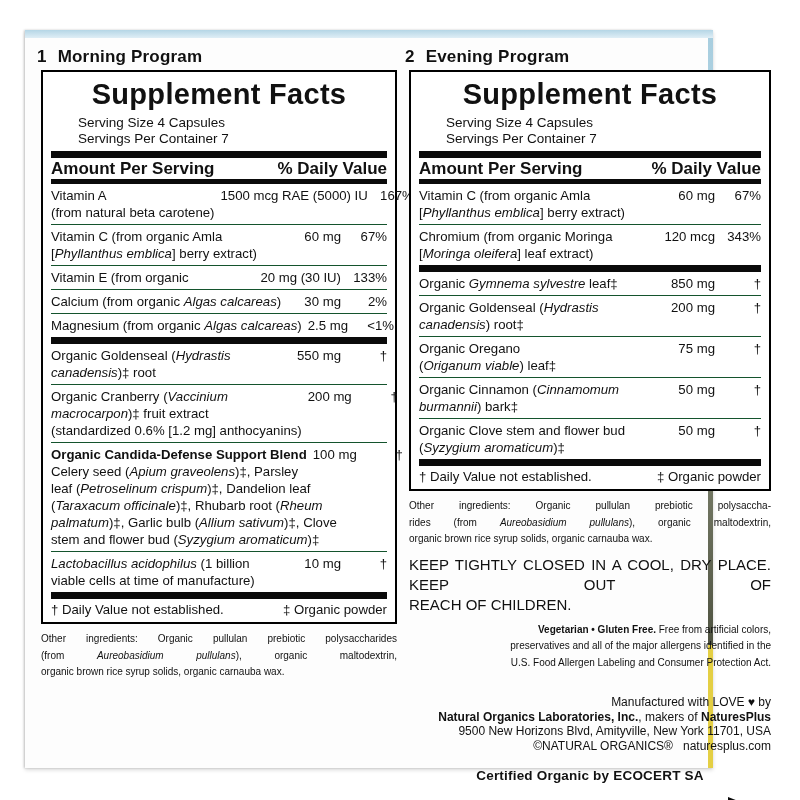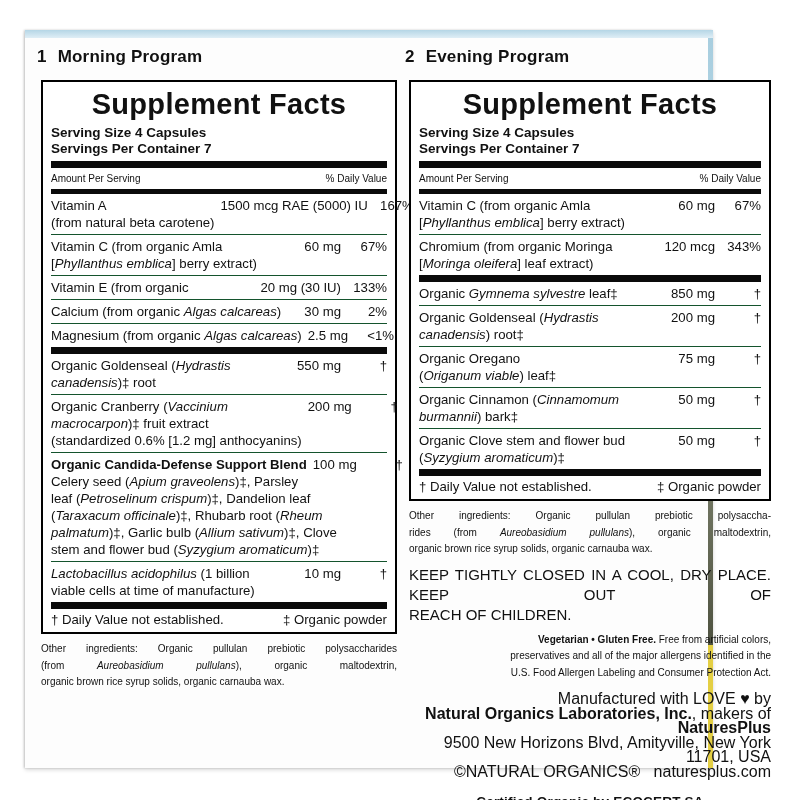--- a/index.html
+++ b/index.html
@@ -15,45 +15,45 @@
   .top-strip{position:absolute;left:0;top:0;width:100%;height:8px;
     background:linear-gradient(#b5d6e6,#dfeef6);}
   .side-strip{position:absolute;right:0;top:8px;width:5px;height:730px;}
   .ss-blue{height:347px;background:linear-gradient(#a8cedf,#c6e0ec);}
   .ss-olive{height:260px;background:linear-gradient(#8a8f7a,#4e5240);}
   .ss-yellow{height:123px;background:#e4cf44;}
   .panel-header{position:absolute;top:17px;font-size:17px;font-weight:bold;letter-spacing:.2px;}
   .ph-left{left:12px;}
   .ph-right{left:380px;}
   .ph-num{margin-right:11px;}
-  .col{position:absolute;top:50px;padding-left:6px;}
+  .col{position:absolute;top:40px;padding-left:6px;}
   .col-left{left:10px;width:356px;}
   .col-right{left:378px;width:362px;}
   .sf-box{border:2px solid #000;padding:5px 8px 5px;background:#fff;}
   .sf-title{font-size:29px;font-weight:bold;text-align:center;letter-spacing:.3px;line-height:33px;margin:1px 0 4px;}
-  .serving{font-size:13.5px;font-weight:bold;line-height:16px;}
+  .serving{font-size:13.5px;font-weight:normal;line-height:16px;margin-left:27px;}
   .bar{height:7px;background:#0a0a0a;margin:4px 0 2px;}
   .bar.mid{height:5px;margin:2px 0 0;}
   [data-rows] .bar{margin:0 0 0;}
-  .sf-head{display:flex;justify-content:space-between;font-size:10px;font-weight:normal;line-height:17px;margin:2px 0 0;}
+  .sf-head{display:flex;justify-content:space-between;font-size:17px;font-weight:bold;line-height:17px;margin:2px 0 0;}
   .sf-row{border-bottom:1px solid #14532d;padding:3px 0;font-size:13.2px;line-height:17px;}
   .sf-row.nb{border-bottom:none;}
   .sf-main{display:flex;align-items:flex-start;}
   .sf-name{flex:1 1 auto;white-space:nowrap;}
   .sf-amt{margin-left:auto;white-space:nowrap;padding-left:6px;}
   .sf-dv{width:46px;text-align:right;flex:none;white-space:nowrap;}
   .sf-full{white-space:nowrap;}
   .sf-foot{display:flex;justify-content:space-between;font-size:13.2px;padding:3px 0 0;}
   .it{font-style:italic;}
   .bd{font-weight:bold;}
   .para{font-size:10px;line-height:16.5px;margin-top:7px;}
   .jl{text-align:justify;text-align-last:justify;}
   .bold-para{font-weight:normal;font-size:15px;line-height:20px;}
   .center{text-align:right;}
-  .mfg{font-size:16px;line-height:14.5px;margin-top:11px;}
+  .mfg{font-size:12px;line-height:14.5px;margin-top:24px;}
   .certified{font-weight:bold;font-size:13.5px;text-align:center;margin-top:15px;letter-spacing:.2px;}
   .directions{display:flex;align-items:center;justify-content:center;gap:12px;font-weight:bold;font-size:13.5px;margin-top:13px;letter-spacing:.2px;}
   .arrow-svg{display:block;}
 </style>
 </head>
 <body>
 
 <div class="card">
   <div class="top-strip"></div>
   <div class="side-strip">

